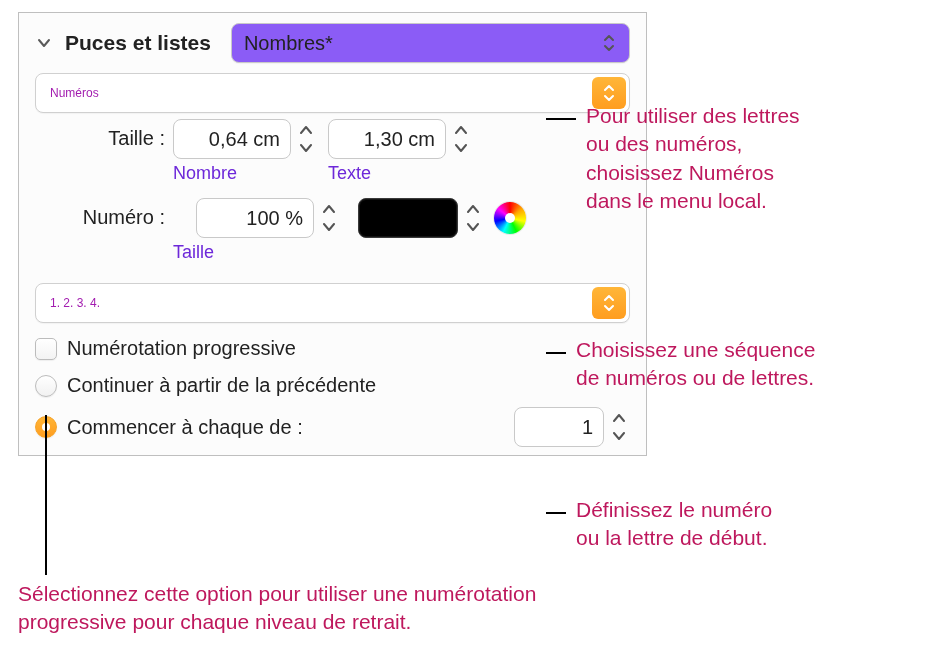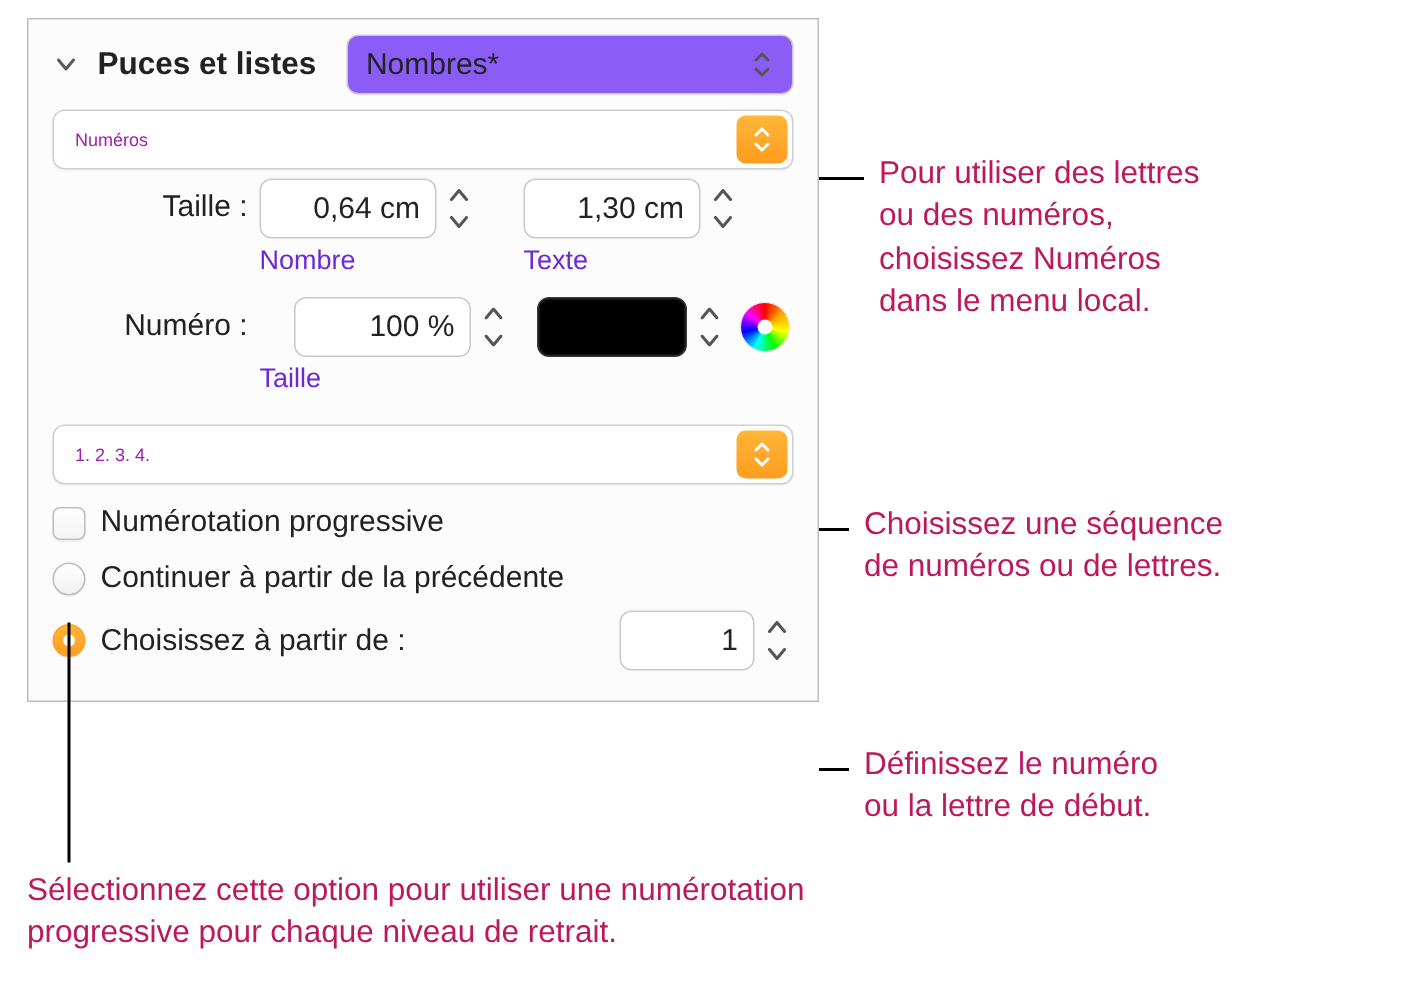--- a/index.html
+++ b/index.html
@@ -8,24 +8,24 @@
     width:950px; height:657px;
     font-family: -apple-system, "Helvetica Neue", Helvetica, Arial, sans-serif;
     font-size:19px;
     color:#222;
     background:#fff;
     position:relative;
   }
   .panel {
     position:absolute;
     left:18px; top:12px;
-    width:528px;
+    width:629px;
     border:1.5px solid #bfbfbf;
     background:#fcfcfc;
-    padding:10px 16px 20px 16px;
+    padding:10px 16px 8px 16px;
   }
   .row { display:flex; align-items:center; }
   .section-header { margin-bottom:10px; gap:8px; }
   .disclosure {
     display:inline-flex; align-items:center; justify-content:center;
     width:18px; height:18px;
     color:#5a5a5a;
     margin-right:4px;
     cursor:pointer;
   }
@@ -109,21 +109,21 @@
     height:18px; display:flex; align-items:center; justify-content:center;
     cursor:pointer;
   }
 
   .sublabel {
     font-size:18px; color:#6d28d9; margin-top:4px;
   }
 
   .indent-row { margin-top:6px; align-items:flex-start; }
 
-  .indent-cols { display:flex; gap:32px; }
+  .indent-cols { display:flex; gap:11px; }
 
   .numero-row { margin-top:14px; align-items:flex-start; }
 
   .color-swatch {
     width:100px; height:40px;
     border-radius:8px;
     background:#000;
     border:1px solid #3a3a3a;
     box-shadow:inset 0 0 0 1px rgba(255,255,255,0.08);
   }
@@ -321,21 +321,21 @@
     <span style="font-size:20px;">Numérotation progressive</span>
   </div>
 
   <div class="radio-row">
     <div class="radio"></div>
     <span style="font-size:20px;">Continuer à partir de la précédente</span>
   </div>
 
   <div class="radio-row" style="margin-top:10px;">
     <div class="radio selected"></div>
-    <span style="font-size:20px;">Choisissez à partir de :</span>
+    <span style="font-size:20px;">Commencer à chaque de :</span>
     <div class="stepper-field" style="margin-left:auto;">
       <div class="stepper-input" style="width:90px;">
         <span>1</span>
       </div>
       <div class="stepper">
         <div class="sbtn">
             <svg width="12" height="8" viewBox="0 0 12 8">
               <path d="M1 7 L6 1 L11 7" fill="none" stroke="#555" stroke-width="2" stroke-linecap="round" stroke-linejoin="round"></path>
             </svg>
           </div>

